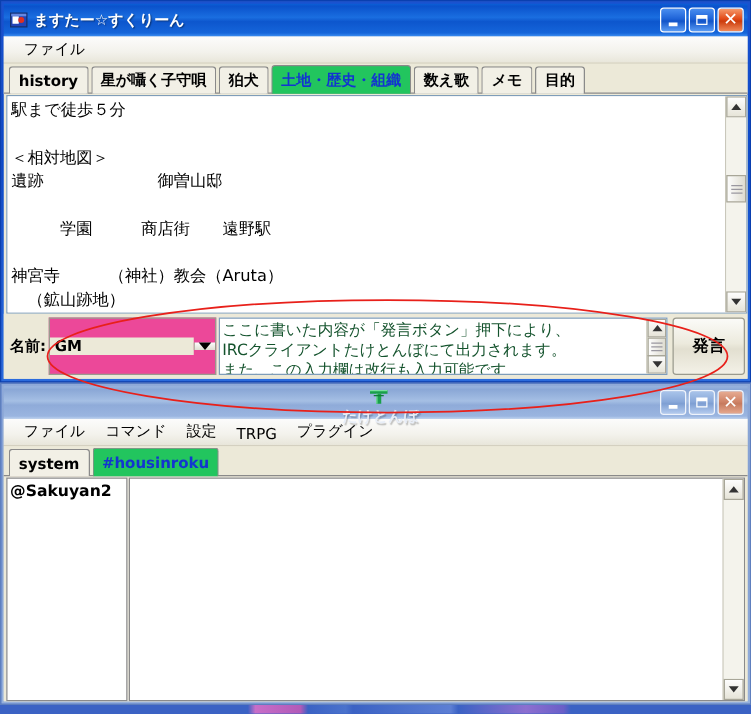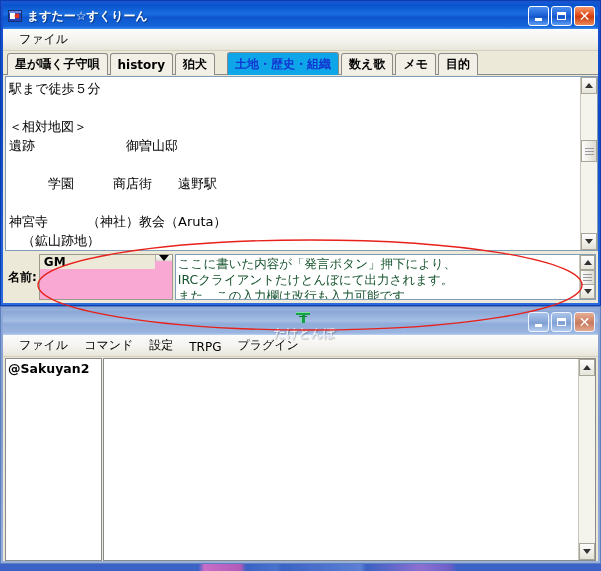--- a/index.html
+++ b/index.html
@@ -74,21 +74,21 @@
   }
   .tab {
     height: 22px; display: flex; align-items: center; justify-content: center;
     padding: 0 7px; font-size: 12px; font-weight: bold; color: #000;
     background: #f2f0e6;
     border: 1px solid #8a8a8a; border-bottom: none;
     border-radius: 3px 3px 0 0;
     margin-right: 2px; white-space: nowrap; position: relative; z-index: 1;
   }
   .tab.selected {
-    background: #0ea5e9; color: #1335d0; height: 23px; z-index: 3; margin-left: 10px;
+    background: #22c55e; color: #1335d0; height: 23px; z-index: 3;
   }
 
   
   .textpane {
     background: #ffffff; border: 1px solid #7f9db9;
     position: relative; overflow: hidden;
   }
   .textcontent {
     position: absolute; inset: 0; padding: 2px 3px;
     font-size: 13px; line-height: 19px; color: #000;
@@ -119,22 +119,22 @@
   .arr { width:0;height:0;border-left:4px solid transparent;border-right:4px solid transparent; }
   .arr.up { border-bottom:5px solid #333; }
   .arr.down { border-top:5px solid #333; }
 
   
   .inputbar {
     background: #ece9d8; display: flex; align-items: stretch; padding: 3px 2px;
   }
   .name-label { font-size: 12px; font-weight: bold; display:flex; align-items:center; padding:0 2px 0 3px; white-space:nowrap;}
   .combo {
-    display: flex; align-items: flex-start; border: 1px solid #9a9a8e;
-    background: #f9a8d4; width: 134px;
+    display: flex; align-items: center; border: 1px solid #9a9a8e;
+    background: #ec4899; width: 134px;
   }
   .combo-field {
     flex: 1 1 auto; display: flex; align-items: center;
     padding-left: 4px; font-size: 12px; font-weight: bold; color: #000;
     background: #ece9d8;
   }
   .combo-arrow {
     width: 17px; flex: 0 0 17px; display:flex;align-items:center;justify-content:center;
     background: linear-gradient(to bottom,#fdfdfd,#dfddd1);
     border-left: 1px solid #b5b3a6;
@@ -210,24 +210,24 @@
     </div>
 
     <div class="client" style="height:274px; display:flex; flex-direction:column;">
 
       <div class="menubar">
         <span class="menu-item">ファイル</span>
       </div>
 
       <div class="tabstrip">
         <div class="tab">
+            <span>history</span>
+          </div>
+        <div class="tab">
             <span>星が囁く子守唄</span>
-          </div>
-        <div class="tab">
-            <span>history</span>
           </div>
         <div class="tab">
             <span>狛犬</span>
           </div>
         <div class="tab selected">
             <span>土地・歴史・組織</span>
           </div>
         <div class="tab">
             <span>数え歌</span>
           </div>
@@ -294,20 +294,21 @@
                     <i></i>
                     <i></i>
                   </span>
               </div>
             </div>
             <div class="sb-btn" style="height:15px;flex:0 0 15px;">
                 <span class="arr down"></span>
               </div>
           </div>
         </div>
+        <div class="send-btn">発言</div>
       </div>
     </div>
   </div>
 
   <div class="window win-frame-inactive" style="left:0; top:306px; width:601px; height:258px; padding:2px;">
 
     <div class="titlebar titlebar-inactive">
       <span class="app-icon">
         <svg width="16" height="16" viewBox="0 0 16 16">
           <rect x="1" y="3" width="14" height="3" fill="#19a04a"></rect>
@@ -335,20 +336,28 @@
     <div class="client" style="height:226px; display:flex; flex-direction:column;">
 
       <div class="menubar">
         <span class="menu-item">ファイル</span>
         <span class="menu-item">コマンド</span>
         <span class="menu-item">設定</span>
         <span class="menu-item">TRPG</span>
         <span class="menu-item">プラグイン</span>
       </div>
 
+      <div class="tabstrip">
+        <div class="tab">
+            <span>system</span>
+          </div>
+        <div class="tab selected">
+            <span>#housinroku</span>
+          </div>
+      </div>
 
       <div class="w2-body" style="flex:1 1 auto; padding-top:1px;">
         <div class="userlist">
           <div>@Sakuyan2</div>
         </div>
         <div class="chatpane">
           <div style="flex:1 1 auto; padding:2px; font-size:12.5px; white-space:pre; color:#000;"></div>
           <div class="vscroll">
             <div class="sb-btn">
                 <span class="arr up"></span>

